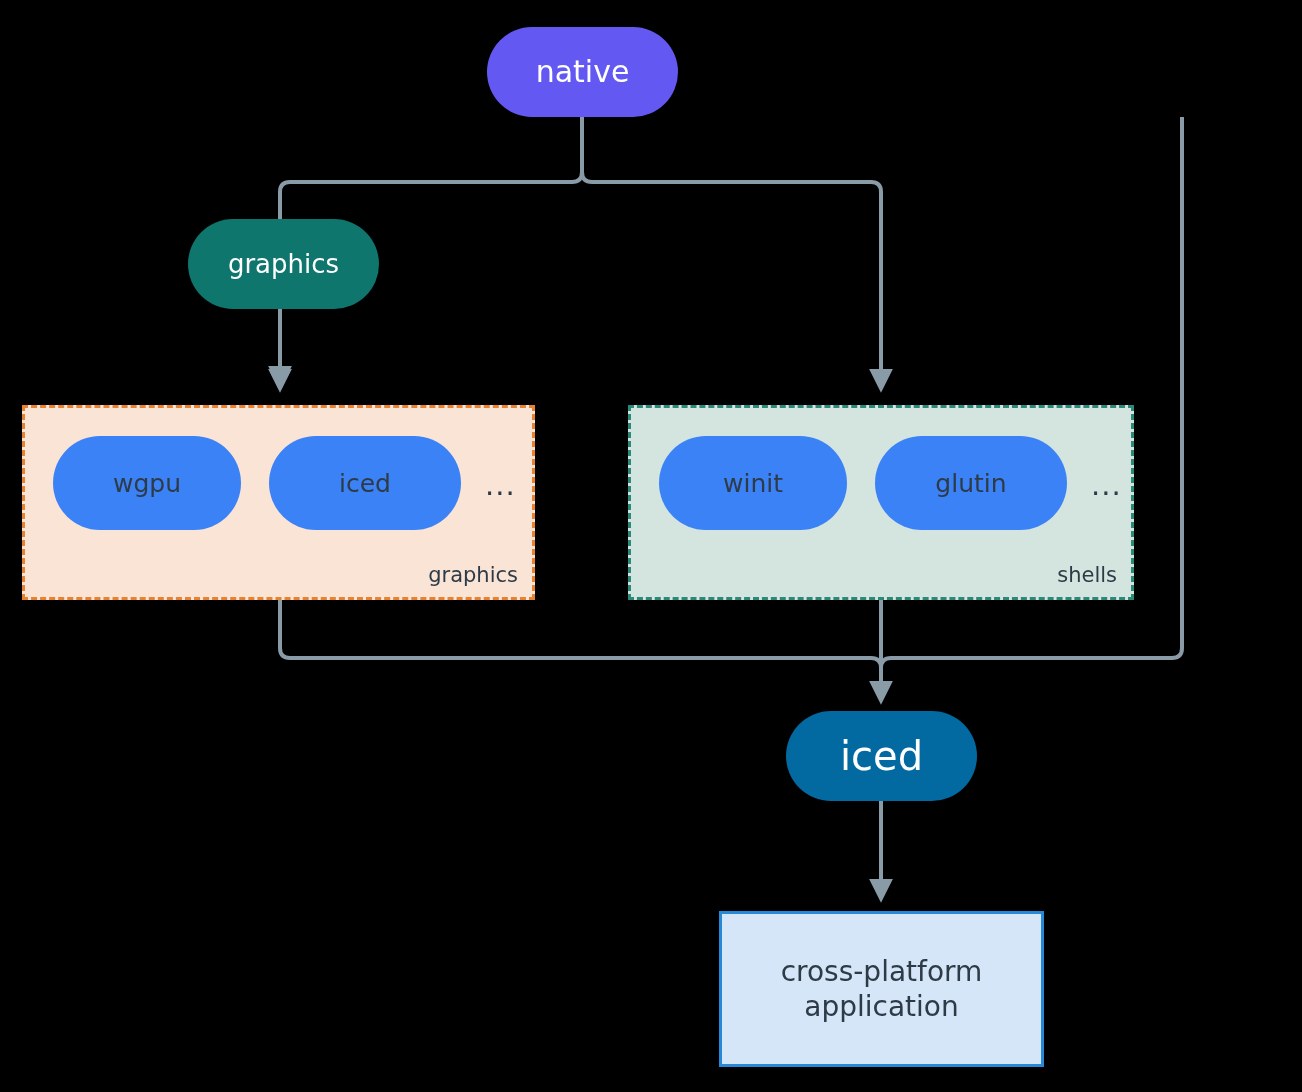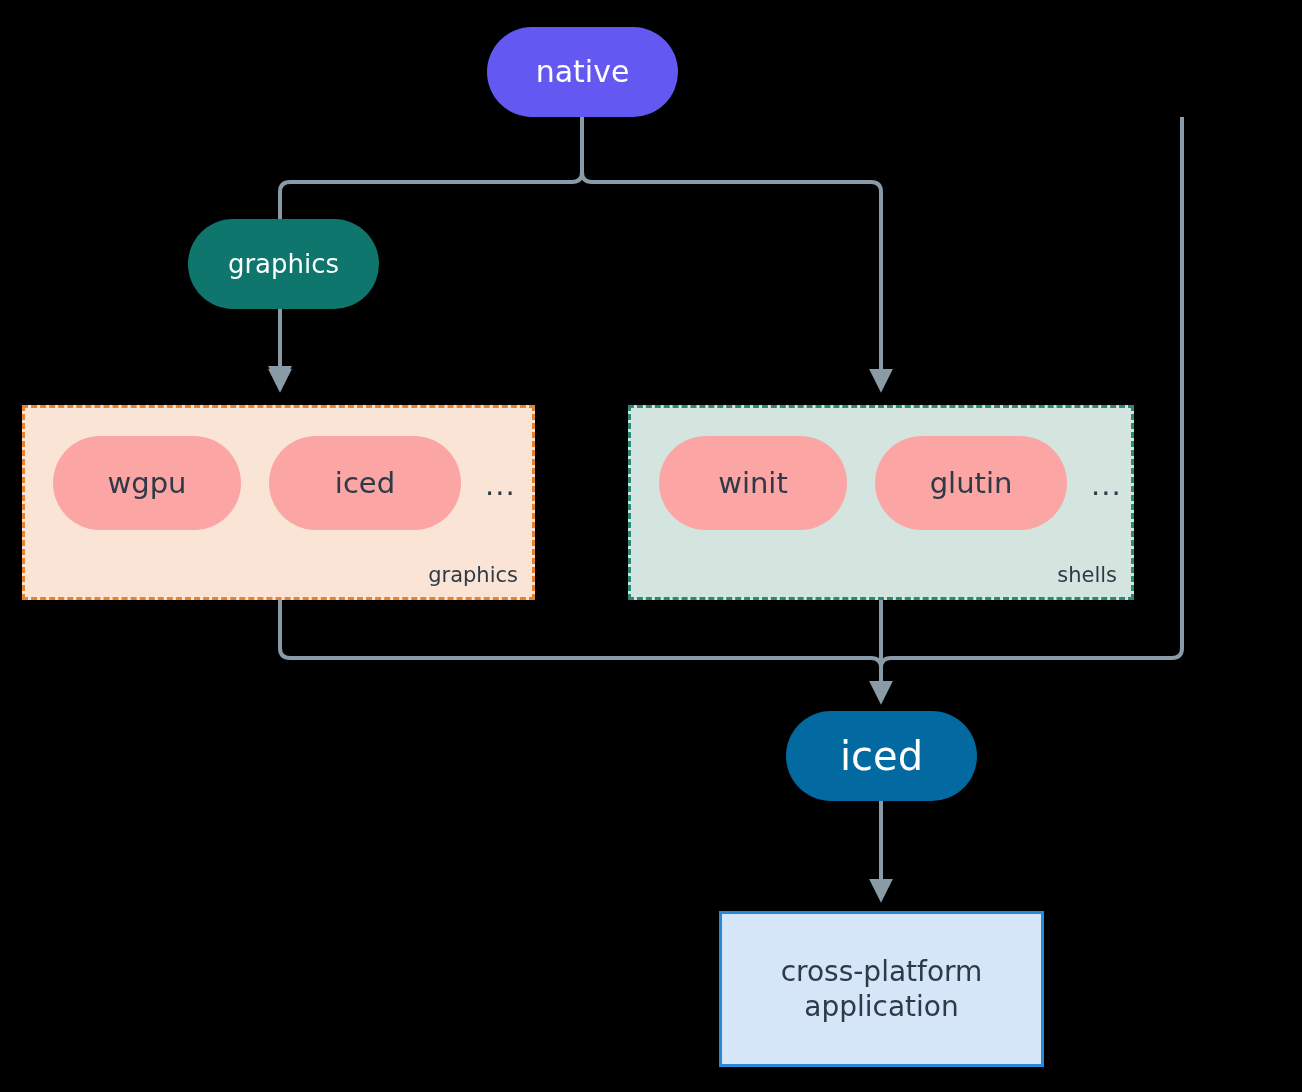--- a/index.html
+++ b/index.html
@@ -94,24 +94,24 @@
     font-size: 21px;
     color: #2E3B47;
     white-space: nowrap;
   }
   
   .inner-pill {
     position: absolute;
     display: flex;
     align-items: center;
     justify-content: center;
-    background: #fca5a5;
+    background: #3b82f6;
     border-radius: 48px;
     color: #2E3B47;
-    font-size: 29px;
+    font-size: 25px;
     box-sizing: border-box;
   }
   .ip-wgpu   { left: 28px;  top: 28px; width: 188px; height: 94px; }
   .ip-glow   { left: 244px; top: 28px; width: 192px; height: 94px; }
   .ip-winit  { left: 28px;  top: 28px; width: 188px; height: 94px; }
   .ip-glutin { left: 244px; top: 28px; width: 192px; height: 94px; }
   .ellipsis {
     position: absolute;
     font-size: 29px;
     color: #2E3B47;

